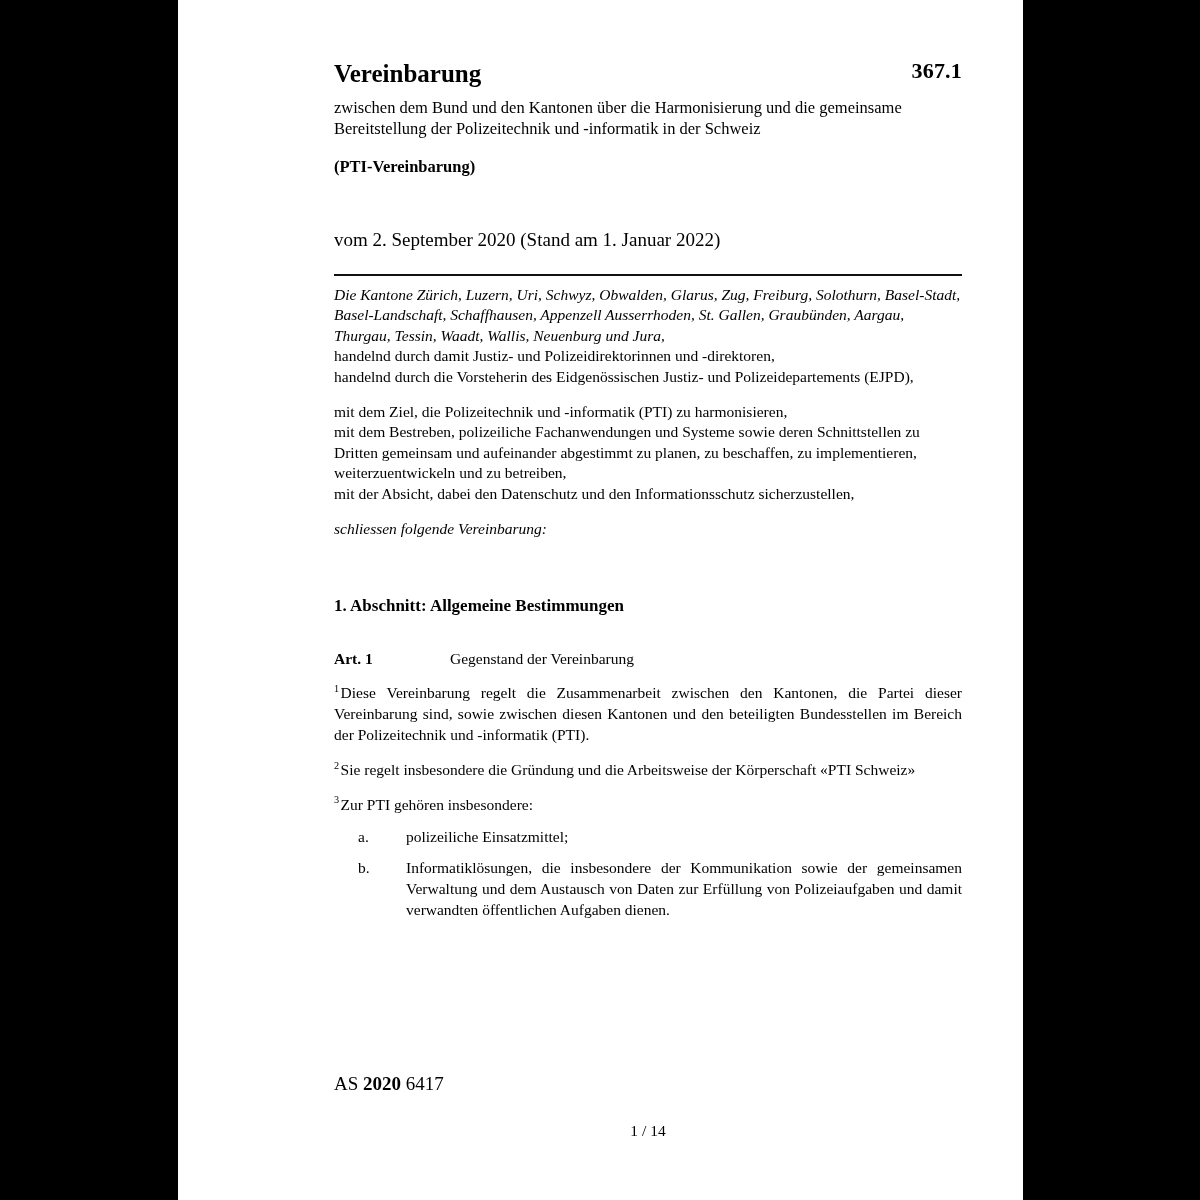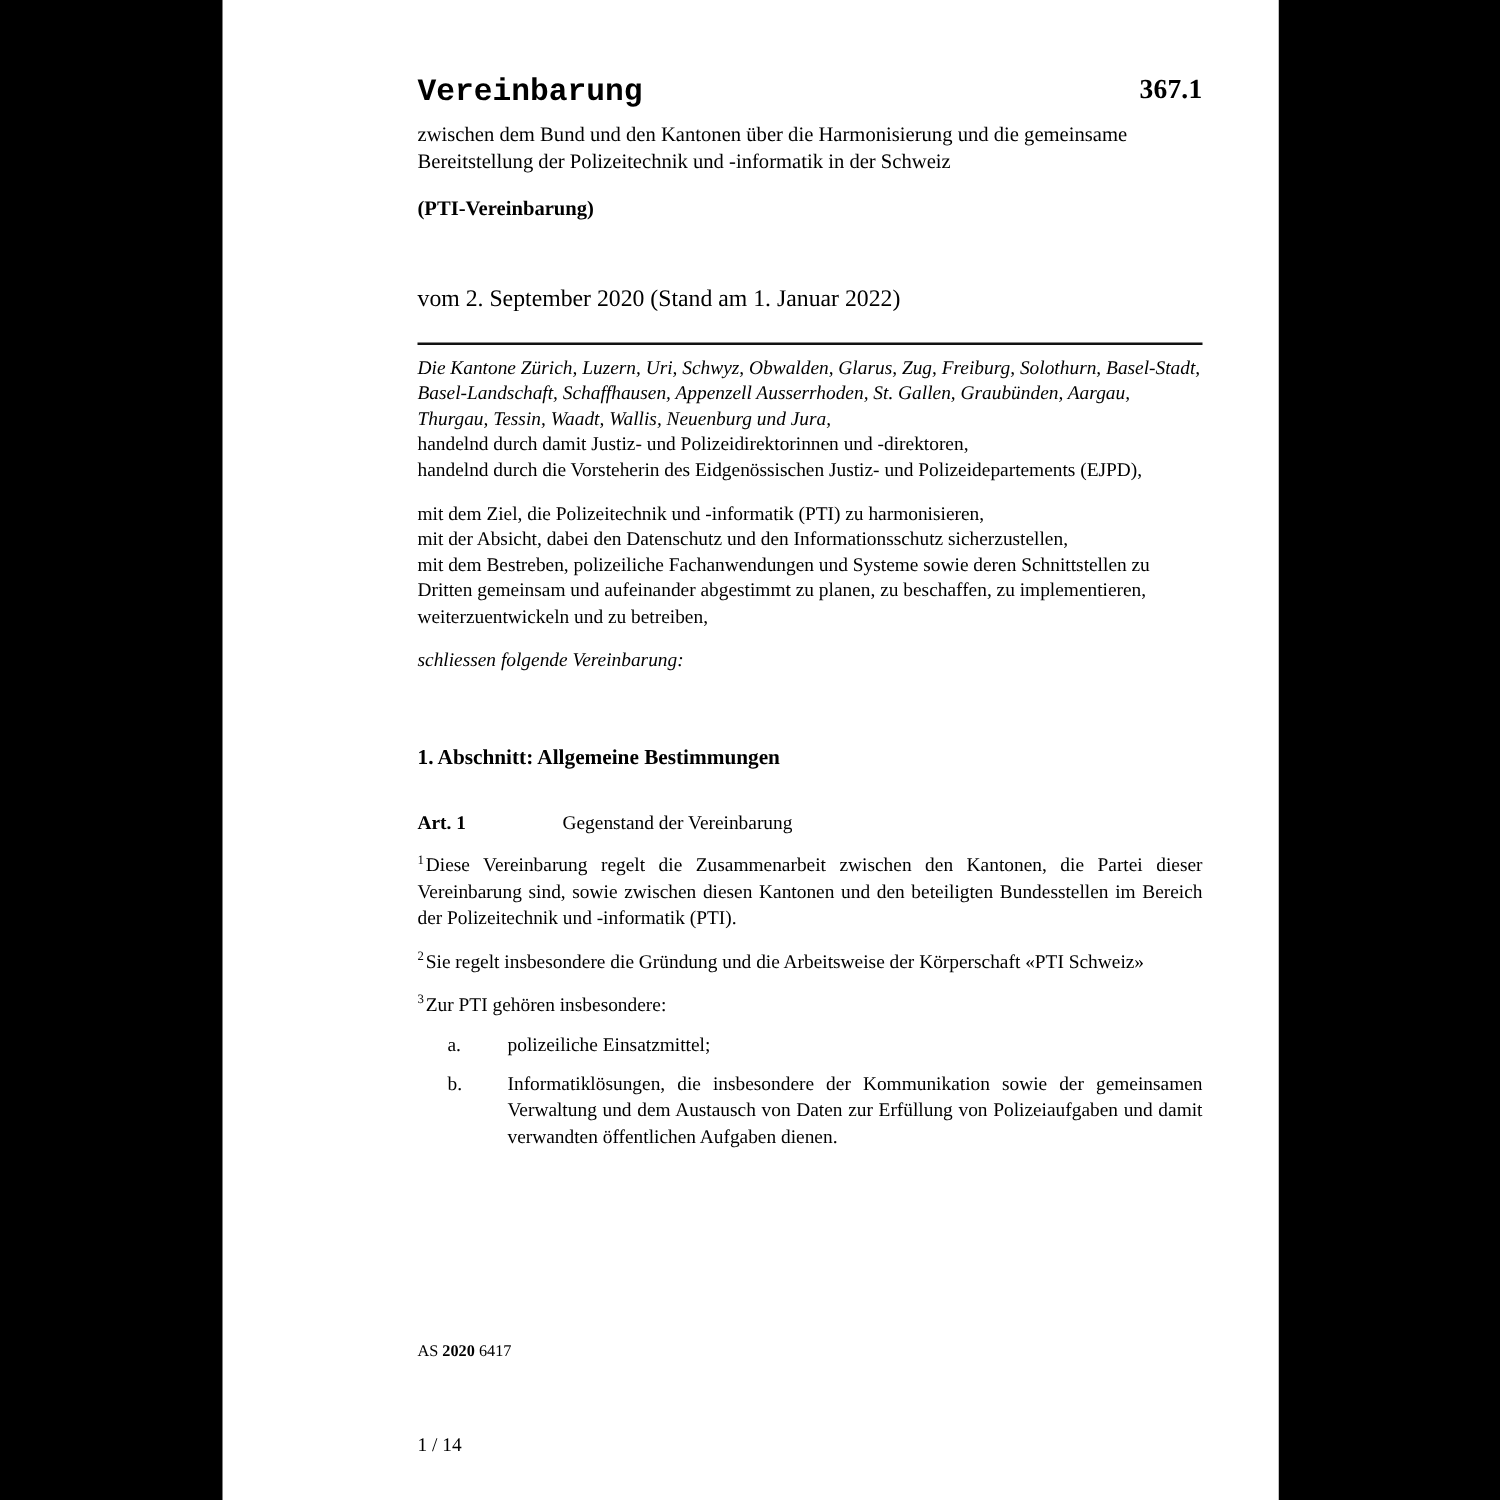--- a/index.html
+++ b/index.html
@@ -61,21 +61,20 @@
     top: 58px;
     font-size: 22px;
     font-weight: bold;
     letter-spacing: 0.2px;
   }
   .doc-title {
     font-size: 25px;
     font-weight: bold;
     line-height: 1.1;
     margin: 0 0 9px 0;
-    font-family: Liberation Mono, monospace;
   }
   .doc-subtitle {
     font-size: 16.5px;
     font-weight: normal;
     line-height: 1.3;
     margin: 0;
     max-width: 614px;
   }
   .doc-shorttitle {
     font-size: 16.5px;
@@ -165,30 +164,30 @@
     flex: 1 1 auto;
     text-align: justify;
     padding-left: 36px;
   }
 
   
   .footer-ref {
     position: absolute;
     left: 156px;
     top: 1073px;
-    font-size: 13px;
+    font-size: 19px;
     line-height: 1.2;
   }
   .footer-ref b { font-weight: bold; }
   .footer-page {
     position: absolute;
     left: 156px;
     width: 628px;
-    top: 1148px;
-    text-align: left;
+    top: 1122px;
+    text-align: center;
     font-size: 15.5px;
   }
 </style>
 </head>
 <body>
 
 <div class="viewport">
 
   <div class="bar-left"></div>
   <div class="bar-right"></div>
@@ -209,22 +208,22 @@
 
         <hr class="rule">
       </div>
 
       <div class="preamble">
         <p class="para-italic">Die Kantone Zürich, Luzern, Uri, Schwyz, Obwalden, Glarus, Zug, Freiburg, Solothurn, Basel-Stadt, Basel-Landschaft, Schaffhausen, Appenzell Ausserrhoden, St. Gallen, Graubünden, Aargau, Thurgau, Tessin, Waadt, Wallis, Neuenburg und Jura,</p>
         <p class="para-roman">handelnd durch damit Justiz- und Polizeidirektorinnen und -direktoren,</p>
         <p class="para-roman">handelnd durch die Vorsteherin des Eidgenössischen Justiz- und Polizeidepartements (EJPD),</p>
 
         <p class="para-roman gap-before">mit dem Ziel, die Polizeitechnik und -informatik (PTI) zu harmonisieren,</p>
+        <p class="para-roman">mit dem Bestreben, polizeiliche Fachanwendungen und Systeme sowie deren Schnittstellen zu Dritten gemeinsam und aufeinander abgestimmt zu planen, zu beschaffen, zu implementieren, weiterzuentwickeln und zu betreiben,</p>
         <p class="para-roman">mit der Absicht, dabei den Datenschutz und den Informationsschutz sicherzustellen,</p>
-        <p class="para-roman">mit dem Bestreben, polizeiliche Fachanwendungen und Systeme sowie deren Schnittstellen zu Dritten gemeinsam und aufeinander abgestimmt zu planen, zu beschaffen, zu implementieren, weiterzuentwickeln und zu betreiben,</p>
 
         <p class="para-italic gap-before">schliessen folgende Vereinbarung:</p>
       </div>
 
       <h2 class="section-heading">1. Abschnitt: Allgemeine Bestimmungen</h2>
 
       <div class="article-head">
         <span class="article-label">Art. 1</span>
         <span class="article-title">Gegenstand der Vereinbarung</span>
       </div>

